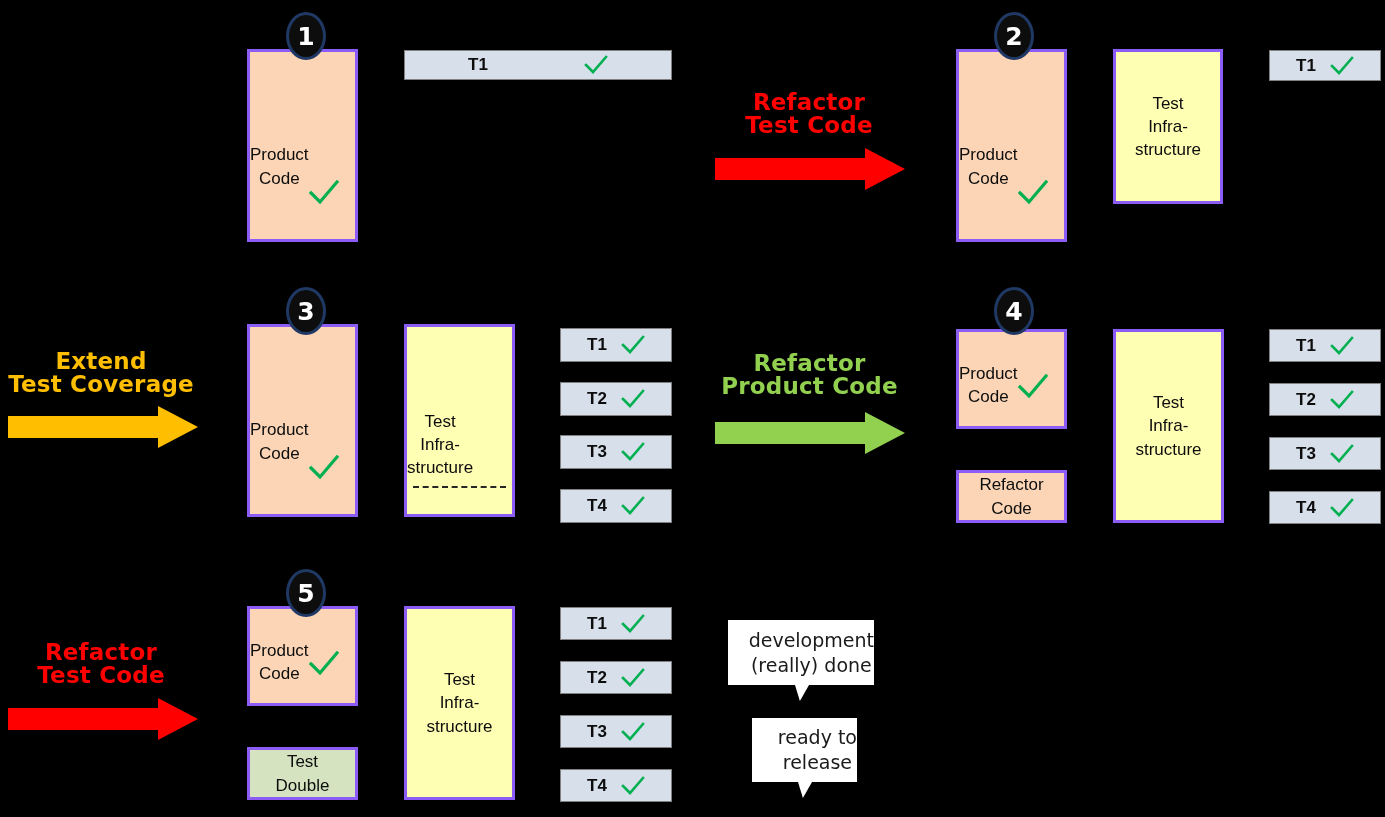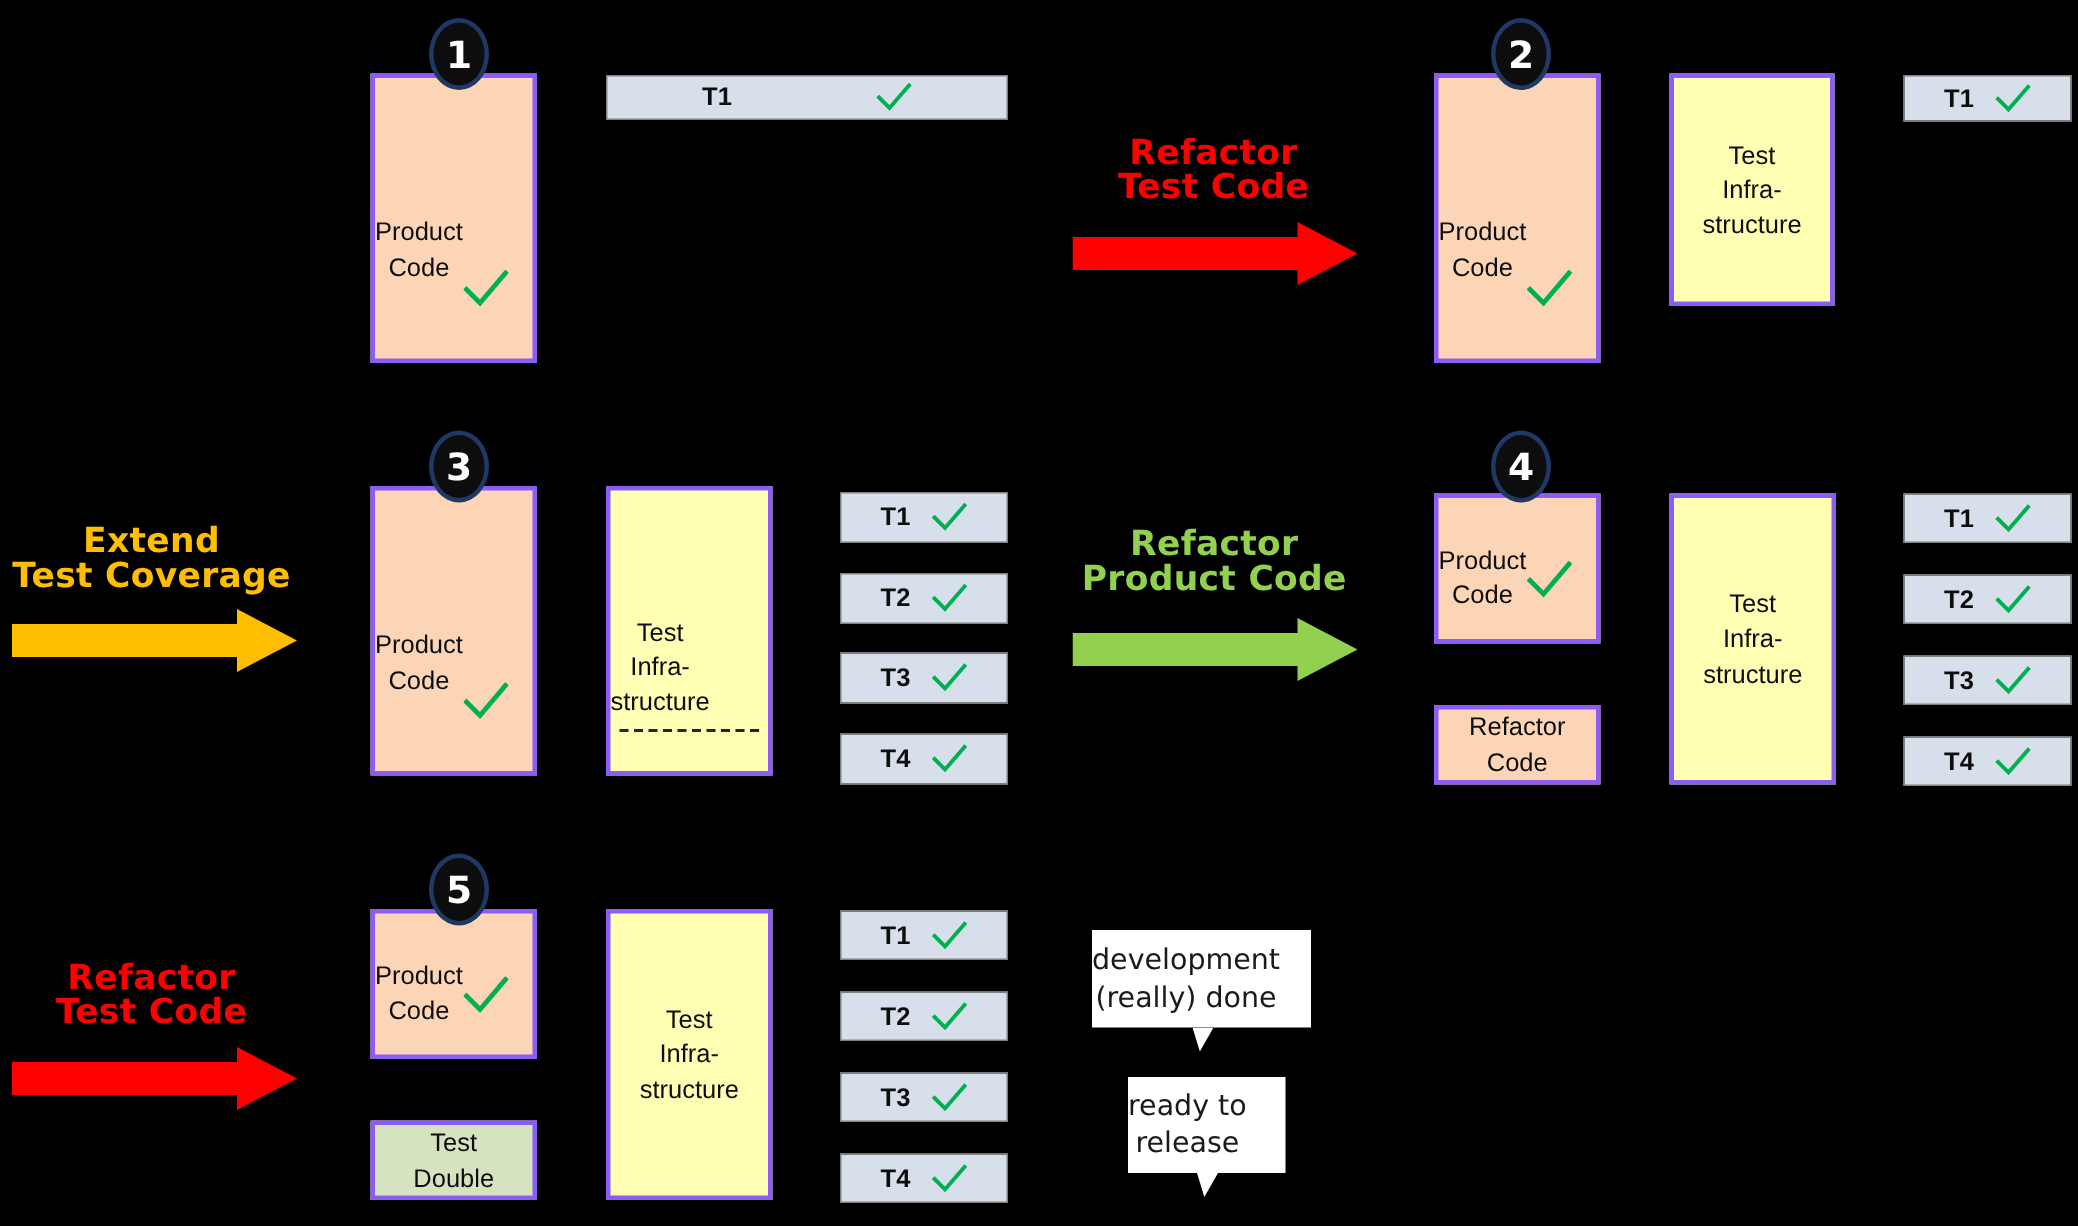--- a/index.html
+++ b/index.html
@@ -93,21 +93,21 @@
 
   
   .callout{
     background:#ffffff;
     color:#1a1a1a;
     font-family:"DejaVu Sans", sans-serif;
     font-size:19px;
     line-height:1.3;
     display:flex;
     align-items:center;
-    justify-content:flex-start;
+    justify-content:flex-end;
     text-align:center;
     white-space:pre-line;
   }
   .callout-tail{
     position:absolute;
     background:#ffffff;
     width:14px;
     height:16px;
   }
 

